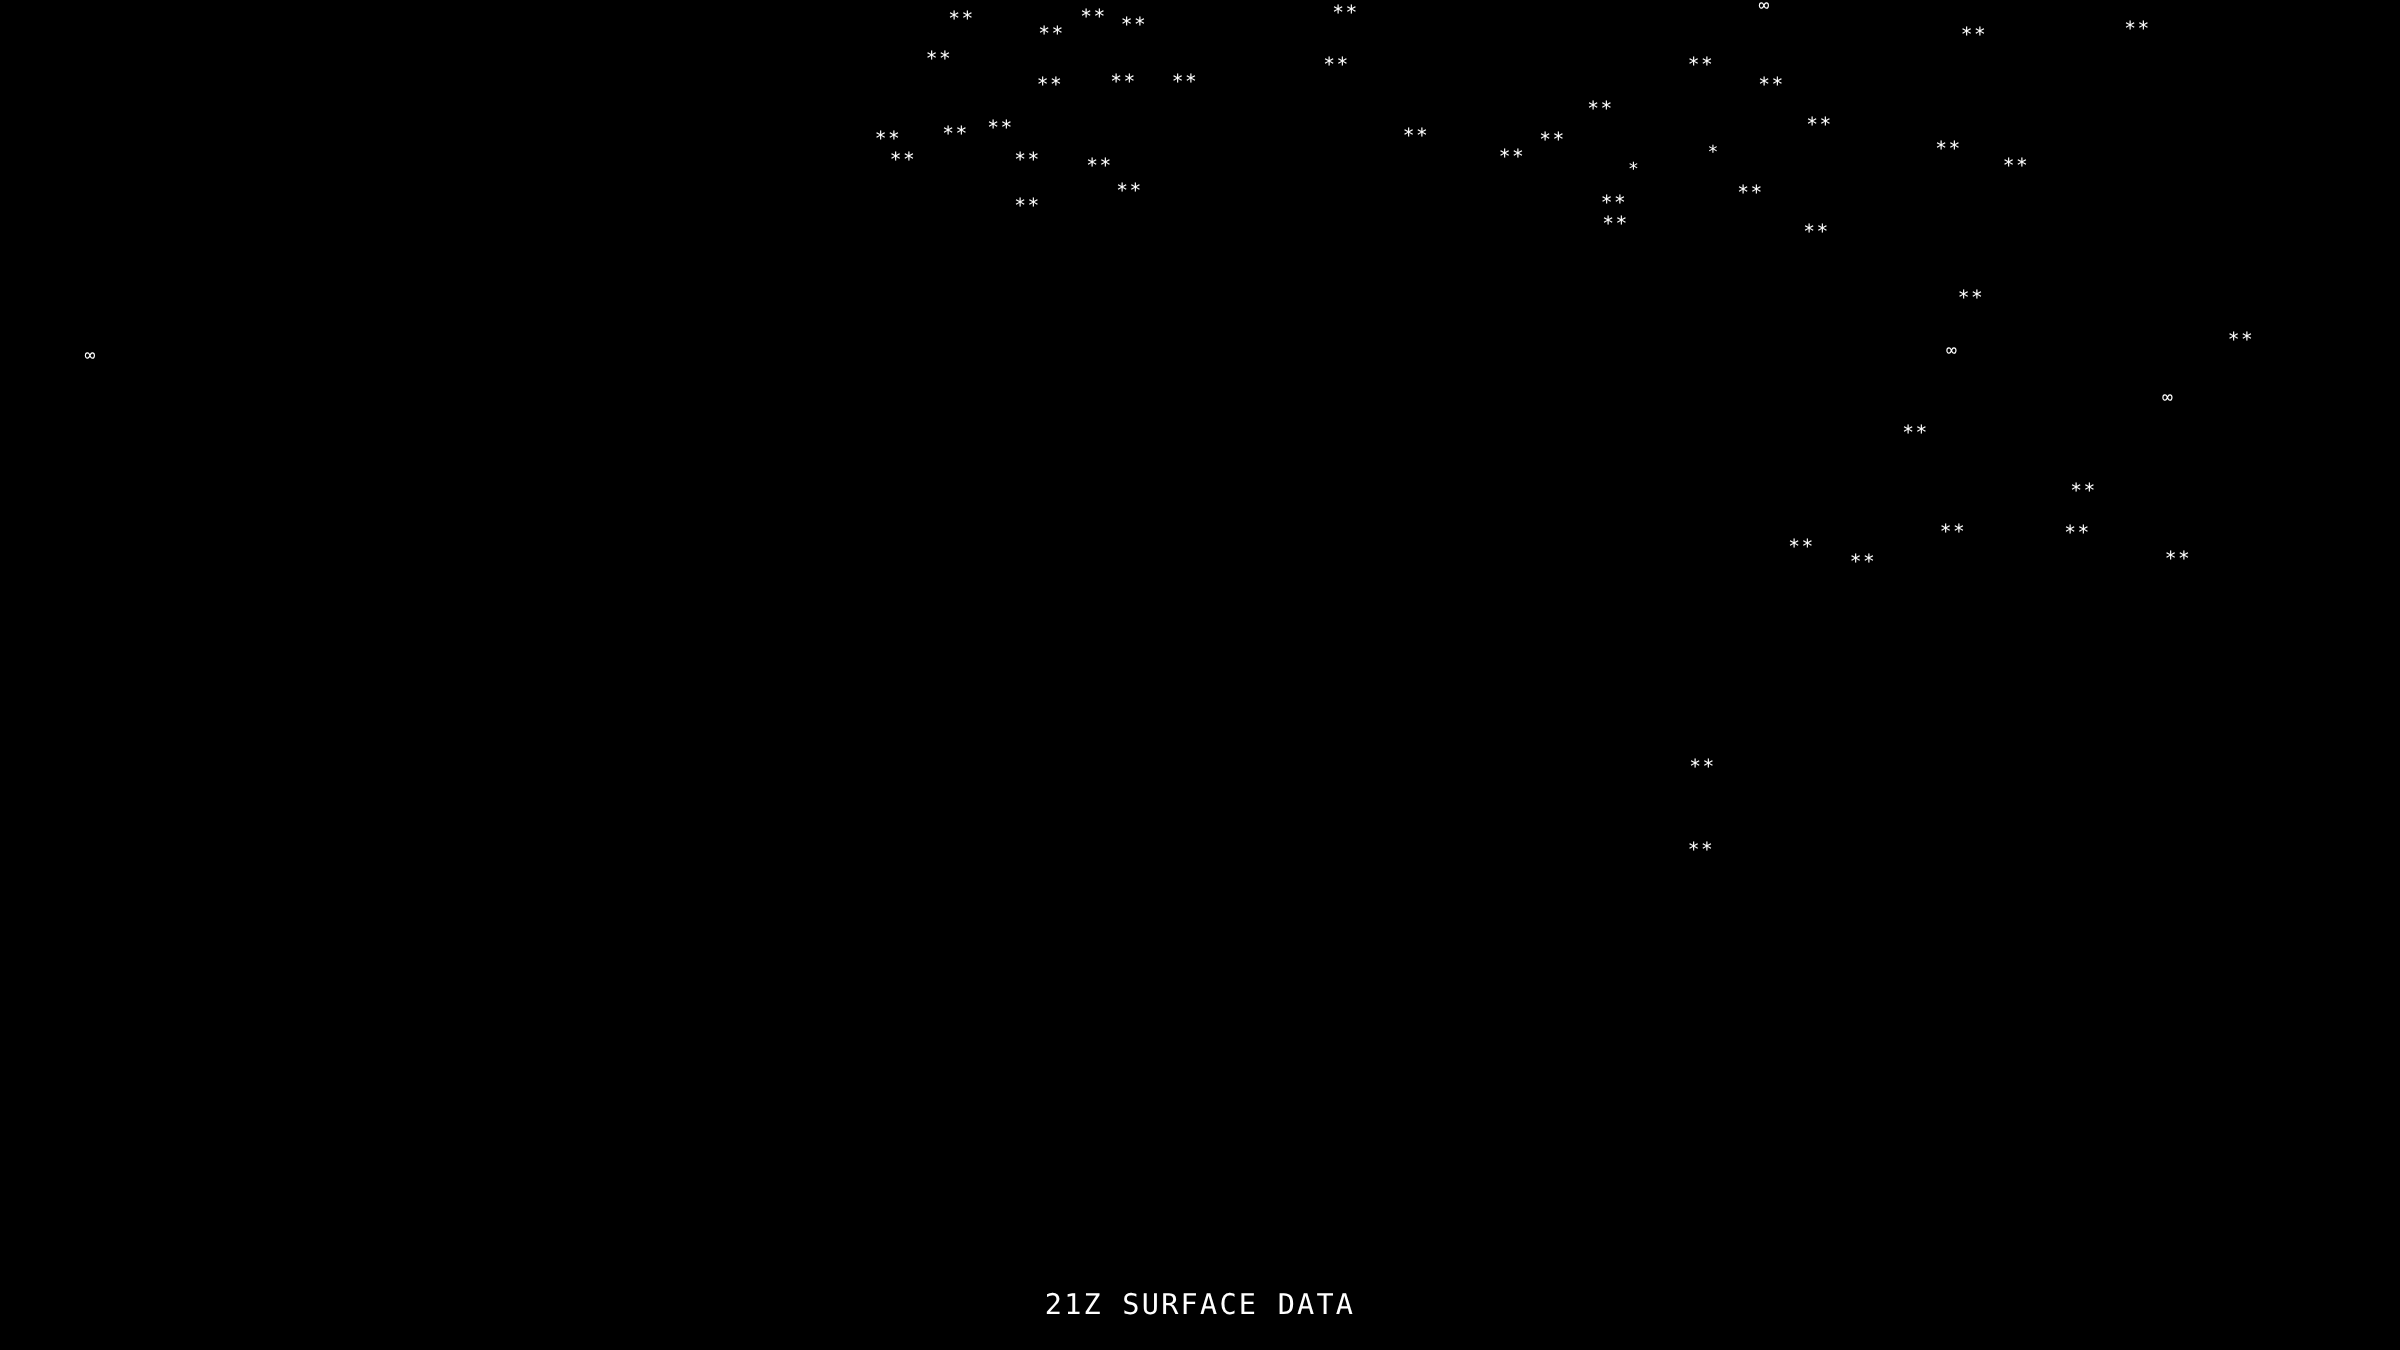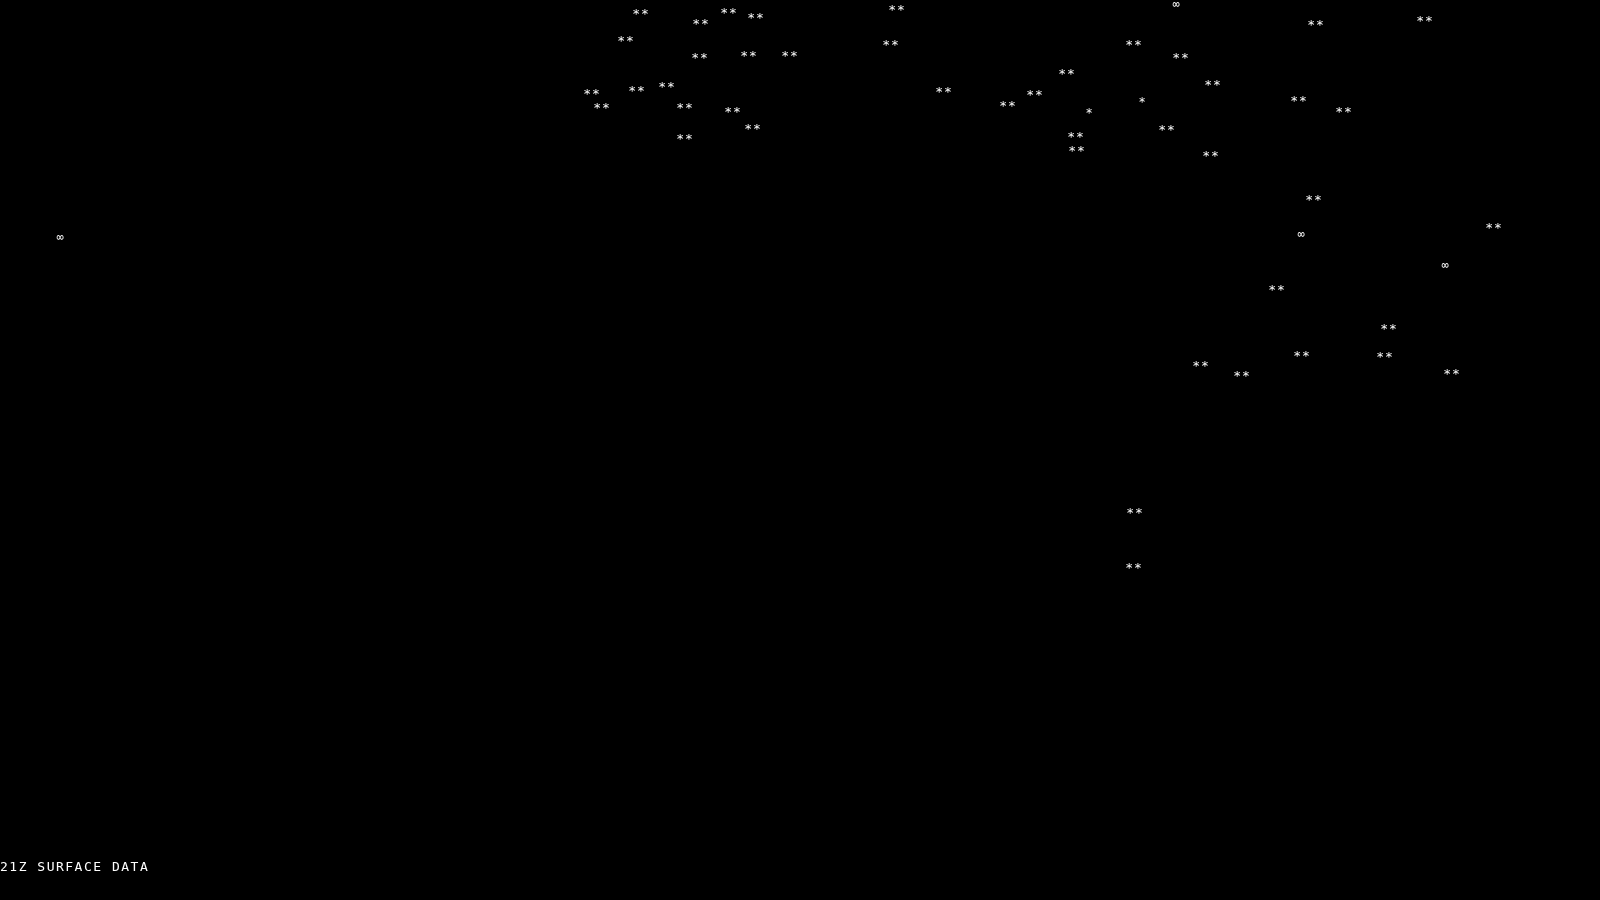--- a/index.html
+++ b/index.html
@@ -27,24 +27,24 @@
     user-select: none;
   }
   .station.sym {
     font-size: 12px;
     letter-spacing: 0px;
   }
   .caption {
     position: absolute;
     left: 0;
     width: 100%;
-    text-align: left;
+    text-align: center;
     color: #ffffff;
     font-family: "DejaVu Sans Mono", monospace;
-    font-size: 13px;
+    font-size: 19px;
     letter-spacing: 1.5px;
     white-space: pre;
     user-select: none;
   }
 </style>
 </head>
 <body>
 
 <div id="canvas" style="width: 1600px; height: 900px; background: rgb(0, 0, 0);">
   <div class="caption" style="top: 859px; color: rgb(255, 255, 255);">21Z SURFACE DATA</div>

